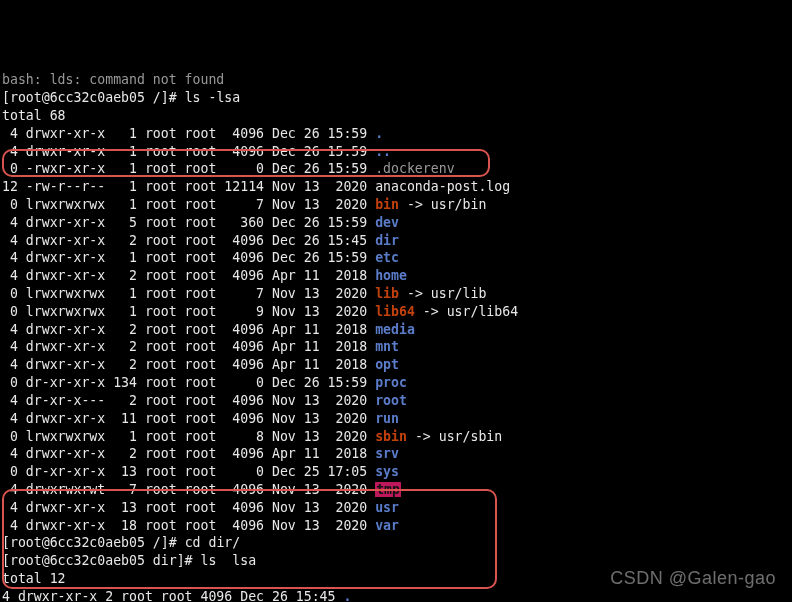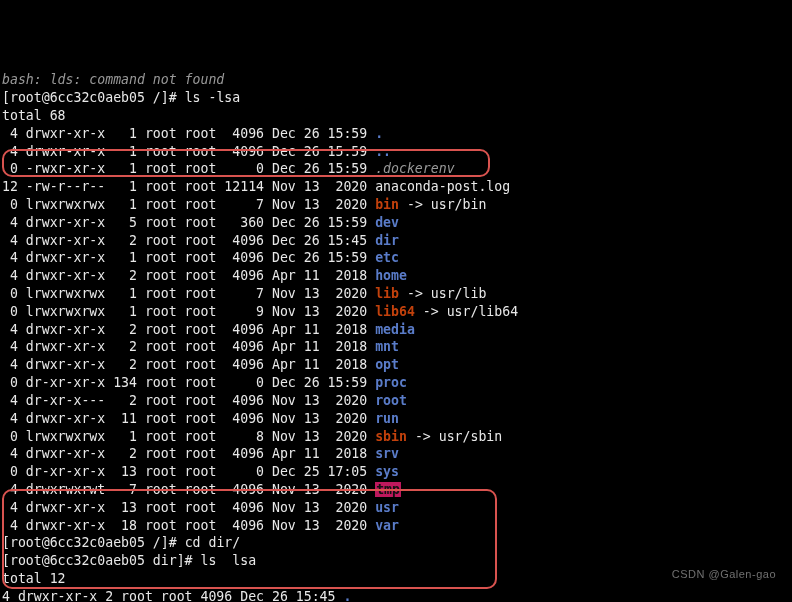--- a/index.html
+++ b/index.html
@@ -11,44 +11,44 @@
       color: #ccc;
       width: 792px;
       height: 602px;
       overflow: hidden;
       padding: 0 2px;
       position: relative;
       white-space: pre;
     }
     .line { white-space: pre; }
     .white { color: #e8e8e8; }
-    .gray { color: #999; font-style: italic; }
+    .gray { color: #999; }
     .yellow { color: #c2410c; font-weight: bold; }
     .blue { color: #5a7cc9; font-weight: bold; }
     .tmp { color: #111; background: #be185d; font-weight: bold; padding: 0 1px; }
     .highlight-box1 {
       position: absolute;
       border: 2px solid #d9534f;
       border-radius: 10px;
       left: 2px; top: 149px; width: 488px; height: 28px;
       pointer-events: none;
     }
     .highlight-box2 {
       position: absolute;
       border: 2px solid #d9534f;
       border-radius: 10px;
       left: 2px; top: 489px; width: 495px; height: 100px;
       pointer-events: none;
     }
     .watermark {
       position: absolute;
-      right: 16px; bottom: 20px;
+      right: 16px; bottom: 12px;
       color: rgba(200,200,200,0.55);
       font-family: "Helvetica Neue", Arial, sans-serif;
-      font-size: 11px;
+      font-size: 18px;
       letter-spacing: 0.5px;
     }
   </style>
 </head>
 <body>
 
 
 
 <div id="terminal"><div class="line gray">bash: lds: command not found</div><div class="line"><span class="white">[root@6cc32c0aeb05 /]#</span> <span class="white">ls -lsa</span></div><div class="line white">total 68</div><div class="line white"> 4 drwxr-xr-x   1 root root  4096 Dec 26 15:59 <span class="blue">.</span></div><div class="line white"> 4 drwxr-xr-x   1 root root  4096 Dec 26 15:59 <span class="blue">..</span></div><div class="line white"> 0 -rwxr-xr-x   1 root root     0 Dec 26 15:59 <span class="gray">.dockerenv</span></div><div class="line white">12 -rw-r--r--   1 root root 12114 Nov 13  2020 <span class="white">anaconda-post.log</span></div><div class="line white"> 0 lrwxrwxrwx   1 root root     7 Nov 13  2020 <span class="yellow">bin</span><span class="white"> -&gt; usr/bin</span></div><div class="line white"> 4 drwxr-xr-x   5 root root   360 Dec 26 15:59 <span class="blue">dev</span></div><div class="line white"> 4 drwxr-xr-x   2 root root  4096 Dec 26 15:45 <span class="blue">dir</span></div><div class="line white"> 4 drwxr-xr-x   1 root root  4096 Dec 26 15:59 <span class="blue">etc</span></div><div class="line white"> 4 drwxr-xr-x   2 root root  4096 Apr 11  2018 <span class="blue">home</span></div><div class="line white"> 0 lrwxrwxrwx   1 root root     7 Nov 13  2020 <span class="yellow">lib</span><span class="white"> -&gt; usr/lib</span></div><div class="line white"> 0 lrwxrwxrwx   1 root root     9 Nov 13  2020 <span class="yellow">lib64</span><span class="white"> -&gt; usr/lib64</span></div><div class="line white"> 4 drwxr-xr-x   2 root root  4096 Apr 11  2018 <span class="blue">media</span></div><div class="line white"> 4 drwxr-xr-x   2 root root  4096 Apr 11  2018 <span class="blue">mnt</span></div><div class="line white"> 4 drwxr-xr-x   2 root root  4096 Apr 11  2018 <span class="blue">opt</span></div><div class="line white"> 0 dr-xr-xr-x 134 root root     0 Dec 26 15:59 <span class="blue">proc</span></div><div class="line white"> 4 dr-xr-x---   2 root root  4096 Nov 13  2020 <span class="blue">root</span></div><div class="line white"> 4 drwxr-xr-x  11 root root  4096 Nov 13  2020 <span class="blue">run</span></div><div class="line white"> 0 lrwxrwxrwx   1 root root     8 Nov 13  2020 <span class="yellow">sbin</span><span class="white"> -&gt; usr/sbin</span></div><div class="line white"> 4 drwxr-xr-x   2 root root  4096 Apr 11  2018 <span class="blue">srv</span></div><div class="line white"> 0 dr-xr-xr-x  13 root root     0 Dec 25 17:05 <span class="blue">sys</span></div><div class="line white"> 4 drwxrwxrwt   7 root root  4096 Nov 13  2020 <span class="tmp">tmp</span></div><div class="line white"> 4 drwxr-xr-x  13 root root  4096 Nov 13  2020 <span class="blue">usr</span></div><div class="line white"> 4 drwxr-xr-x  18 root root  4096 Nov 13  2020 <span class="blue">var</span></div><div class="line"><span class="white">[root@6cc32c0aeb05 /]#</span> <span class="white">cd dir/</span></div><div class="line"><span class="white">[root@6cc32c0aeb05 dir]#</span> <span class="white">ls  lsa</span></div><div class="line white">total 12</div><div class="line white">4 drwxr-xr-x 2 root root 4096 Dec 26 15:45 <span class="blue">.</span></div></div>
 

